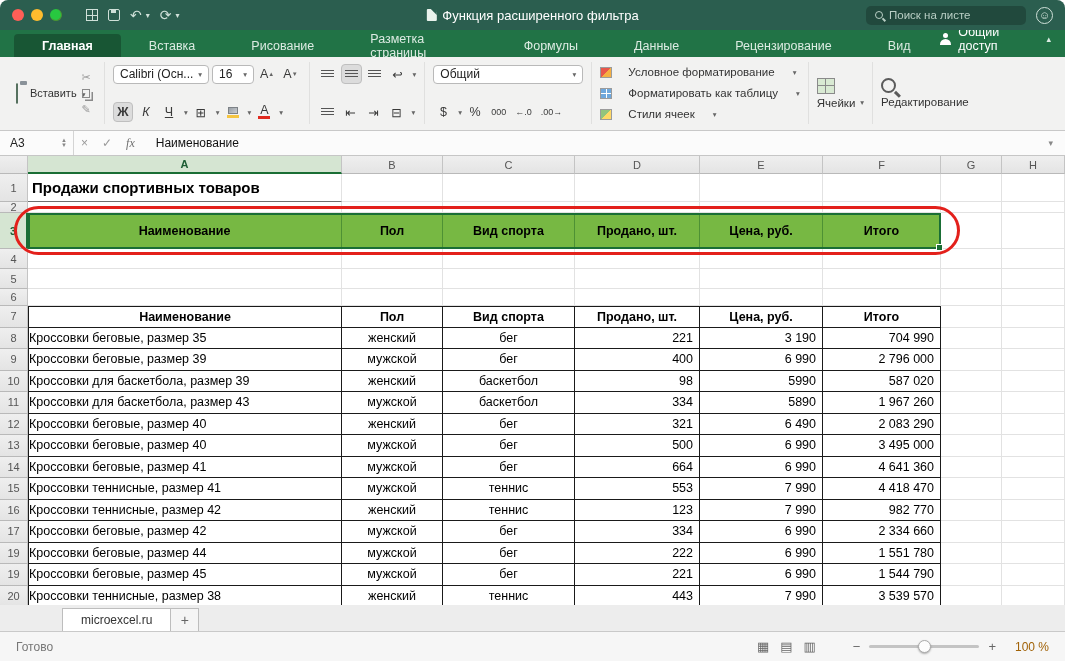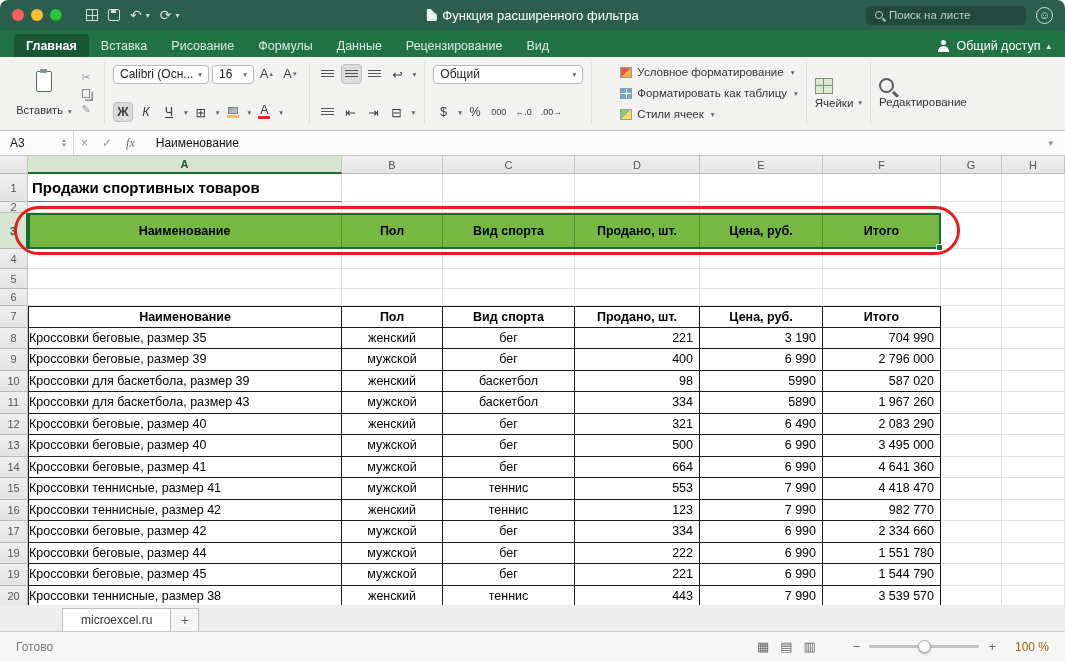--- a/index.html
+++ b/index.html
@@ -23,21 +23,21 @@
   .ic-doc::before { content:""; position:absolute; right:0; top:0; border:3px solid #2b5e4f; border-left-color:transparent; border-bottom-color:transparent; }
   .tb-right { margin-left:auto; display:flex; align-items:center; gap:10px; }
   .search { display:flex; align-items:center; gap:6px; background:rgba(0,0,0,0.22); border-radius:5px; height:19px; padding:0 9px; color:#b9cfc5; font-size:11.5px; width:160px; }
   .mag { width:8px; height:8px; border:1.5px solid #b9cfc5; border-radius:50%; position:relative; display:inline-block; flex:0 0 auto; }
   .mag::after { content:""; position:absolute; width:1.5px; height:4px; background:#b9cfc5; left:7px; top:6px; transform:rotate(-45deg); }
   .smiley { width:17px; height:17px; border:1px solid #cfe0d8; border-radius:50%; color:#cfe0d8; display:flex; align-items:center; justify-content:center; font-size:11px; }
 
   
   .tabbar { height:27px; background:#217346; display:flex; align-items:flex-end; padding:0 14px; flex:0 0 auto; }
   .tabs { display:flex; align-items:flex-end; height:100%; }
-  .tab { padding:0 12px; font-size:12.5px; color:#dcebe2; height:23px; display:flex; align-items:center; border-radius:4px 4px 0 0; cursor:default; }
+  .tab { padding:0 28px; font-size:12.5px; color:#dcebe2; height:23px; display:flex; align-items:center; border-radius:4px 4px 0 0; cursor:default; }
   .tab.active { background:rgba(0,0,0,0.25); color:#fff; font-weight:bold; }
   .share { margin-left:auto; display:flex; align-items:center; gap:6px; font-size:12.5px; color:#fff; margin-bottom:4px; }
   .person { position:relative; width:14px; height:12px; display:inline-block; }
   .person::before { content:""; position:absolute; left:5px; top:0; width:5px; height:5px; border-radius:50%; background:#fff; }
   .person::after { content:""; position:absolute; left:2px; top:6px; width:11px; height:6px; border-radius:6px 6px 0 0; background:#fff; }
   .share .up { font-size:9px; color:#dcebe2; }
 
   
   .ribbon { height:74px; background:#f2f2f1; border-bottom:1px solid #c8c8c8; display:flex; align-items:stretch; padding:5px 8px 6px 8px; flex:0 0 auto; overflow:hidden; }
   .rgroup { display:flex; flex-direction:column; justify-content:space-between; padding:1px 8px; border-right:1px solid #e0e0df; }
@@ -45,35 +45,35 @@
   .rgroup.cliprow { flex-direction:row; align-items:center; gap:4px; }
   .rrow { display:flex; align-items:center; gap:3px; height:22px; }
   .rbtn { display:inline-flex; align-items:center; justify-content:center; min-width:20px; height:20px; border-radius:4px; font-size:12.5px; color:#3a3a3a; padding:0 3px; cursor:default; }
   .rbtn.pressed { background:#dcdcdc; border:1px solid #bfbfbf; }
   .rbtn.dim { color:#9b9b9b; }
   .car { font-size:7.5px; color:#666; margin-left:2px; }
   .sel-box { display:flex; align-items:center; background:#fff; border:1px solid #b9b9b9; border-radius:4px; height:19px; font-size:12px; padding:0 6px; color:#222; white-space:nowrap; }
   .sel-box .car { margin-left:auto; }
   .w92 { width:96px; } .w40 { width:42px; } .w130 { width:150px; }
   .tiny { font-size:6px; vertical-align:super; color:#666; }
-  .paste { display:flex; flex-direction:column; align-items:center; justify-content:flex-start; width:56px; gap:12px; }
+  .paste { display:flex; flex-direction:row; align-items:center; justify-content:flex-start; width:56px; gap:12px; }
   .clipico { width:16px; height:21px; border:1.5px solid #56715f; border-radius:2px; background:#fff; position:relative; display:inline-block; }
   .clipico::before { content:""; position:absolute; top:-3px; left:3px; width:7px; height:4px; background:#8a9299; border-radius:1px; }
   .plabel { font-size:11px; color:#333; white-space:nowrap; }
   .clipsmall { display:flex; flex-direction:column; justify-content:center; gap:1px; }
   .clipsmall .rbtn { height:15px; font-size:11px; }
   .ic-copy { width:8px; height:9px; border:1px solid #8a8a8a; display:inline-block; box-shadow:2px 2px 0 -0.5px #f2f2f1, 3px 3px 0 0 #8a8a8a; }
   .bold { font-weight:bold; } .italic { font-style:italic; } .underline { text-decoration:underline; }
   .colorbtn { display:inline-flex; flex-direction:column; align-items:center; justify-content:center; gap:1px; line-height:10px; }
   .bar { width:12px; height:3px; display:block; }
   .bar.red { background:#e02a1f; } .bar.gold { background:#f5c542; }
   .fillsq { width:10px; height:7px; background:linear-gradient(135deg,#9aa0a6,#c9cdd1); display:block; border:1px solid #7d8287; }
   .lines { width:13px; height:9px; display:inline-block; background:repeating-linear-gradient(to bottom,#555 0 1px,transparent 1px 3px); }
   .styles .rrow { height:18px; }
-  .stylebtn { display:flex; align-items:center; gap:5px; font-size:11.5px; color:#333; white-space:nowrap;margin-left:20px; }
+  .stylebtn { display:flex; align-items:center; gap:16px; font-size:11.5px; color:#333; white-space:nowrap; }
   .swatch { width:12px; height:11px; display:inline-block; border:1px solid #9b9b9b; }
   .sw-cf { background:linear-gradient(135deg,#e8574b 50%,#f5b042 50%); }
   .sw-tbl { background:linear-gradient(#fff,#fff) 50% 0/1px 100% no-repeat, linear-gradient(#fff,#fff) 0 50%/100% 1px no-repeat, #6fa8dc; }
   .sw-cs { background:linear-gradient(135deg,#93c47d 50%,#ffd966 50%); }
   .stackgrp { align-items:flex-start; justify-content:center; gap:3px; }
   .bigico { width:18px; height:16px; border:1px solid #8a8a8a; display:inline-block;
     background: linear-gradient(#8a8a8a,#8a8a8a) 50% 0/1px 100% no-repeat, linear-gradient(#8a8a8a,#8a8a8a) 0 50%/100% 1px no-repeat, #d9ead3; }
   .grplabel { font-size:11.5px; color:#333; display:flex; align-items:center; gap:3px; white-space:nowrap; }
   .mag.big { width:15px; height:15px; border-width:2.5px; border-color:#5b5b5b; }
   .mag.big::after { width:2.5px; height:7px; background:#5b5b5b; left:13px; top:11px; }
@@ -153,20 +153,21 @@
         <span>☺</span>
       </div>
     </div>
   </header>
 
   <nav class="tabbar">
     <div id="ribbon-tabs" class="tabs">
         <div class="tab active">Главная</div>
         <div class="tab">Вставка</div>
         <div class="tab">Рисование</div>
+        <div class="tab">Разметка страницы</div>
         <div class="tab">Формулы</div>
         <div class="tab">Данные</div>
         <div class="tab">Рецензирование</div>
         <div class="tab">Вид</div>
       </div>
     <div class="share">
       <span class="person"></span>
       <span>Общий доступ</span>
       <span class="up">▴</span>
     </div>

